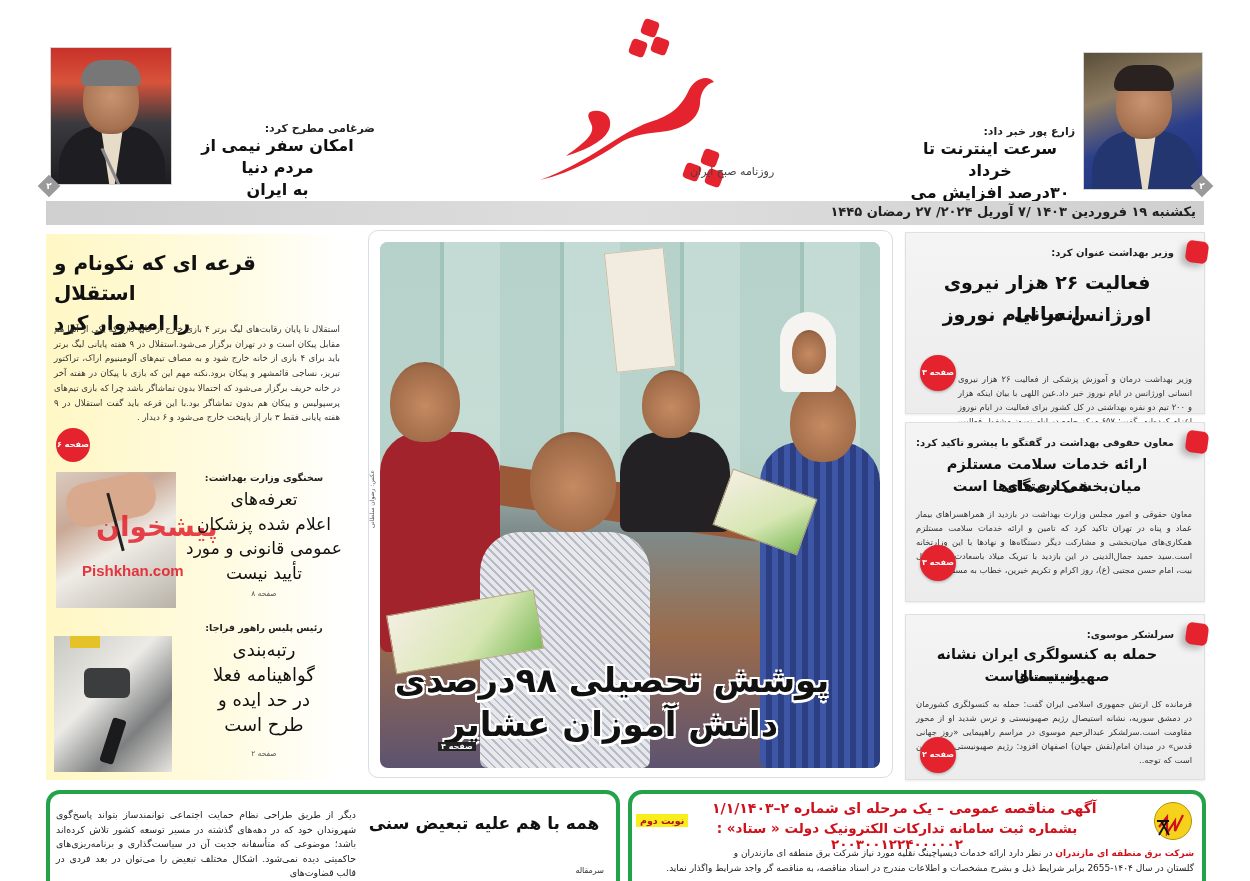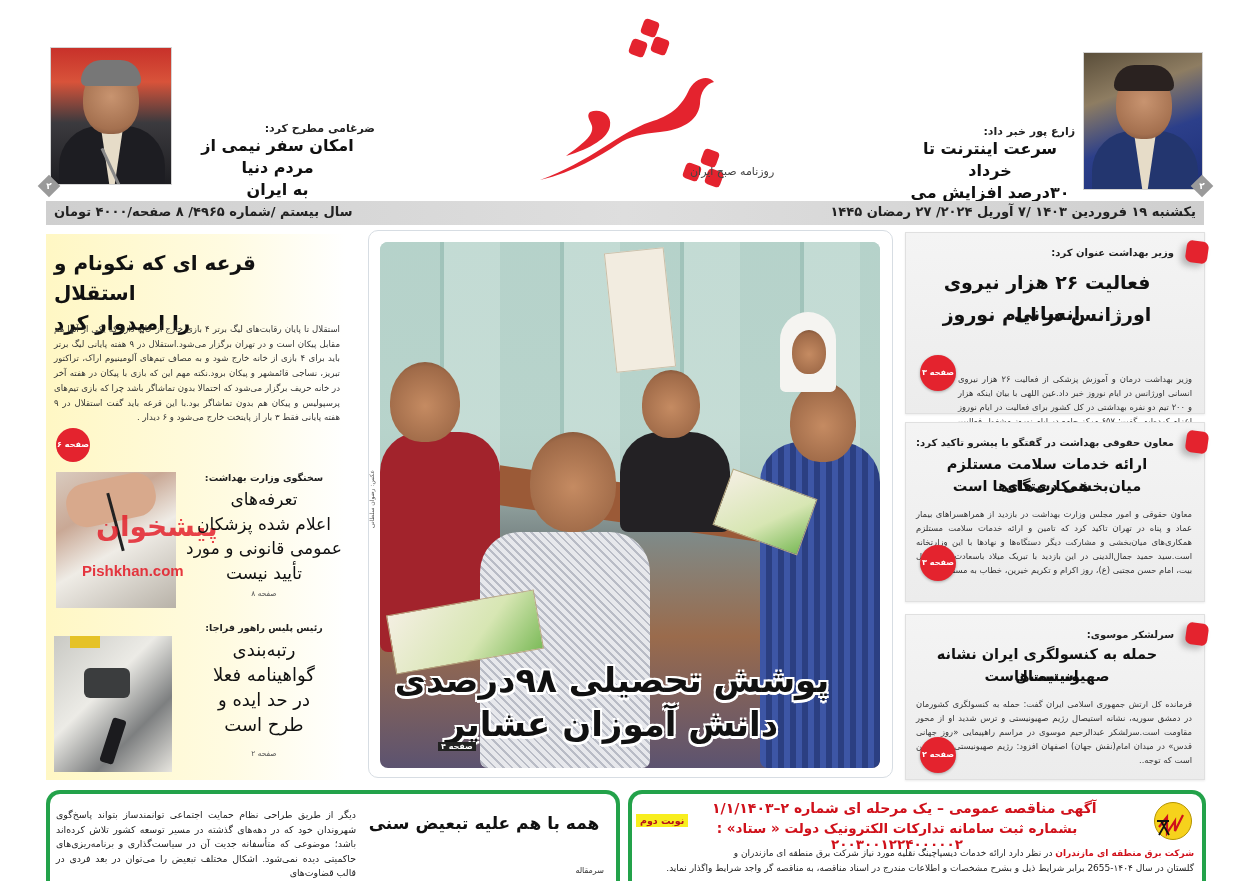--- a/index.html
+++ b/index.html
@@ -140,21 +140,20 @@
     </div>
   <div class="abs" style="left:180px; top:122px; width:195px;">
     <div class="side-kicker" style="text-align:right;">ضرغامی مطرح کرد:</div>
     <div class="side-title">امکان سفر نیمی از مردم دنیا</div>
     <div class="side-title">به ایران</div>
   </div>
 </div>
 
 <div class="abs datebar">
   <div class="right-date">یکشنبه ۱۹ فروردین ۱۴۰۳ /۷ آوریل  ۲۰۲۴/ ۲۷ رمضان ۱۴۴۵</div>
-  <div class="left-info">سال بیستم /شماره ۴۹۶۵/ ۸ صفحه/۴۰۰۰ تومان</div>
 </div>
 
 <div class="abs rbox" style="top:232px; height:182px;">
   <div class="tag"></div>
   <div class="kicker">وزیر بهداشت عنوان کرد:</div>
   <div class="title" style="top:34px; font-size:19px; line-height:31px;">فعالیت ۲۶ هزار نیروی انسانی</div>
   <div class="title" style="top:66px; font-size:19px; line-height:31px;">اورژانس در ایام نوروز</div>
   <div class="body" style="top:104px; left:52px;margin-top:35px;">وزیر بهداشت درمان و آموزش پزشکی از فعالیت ۲۶ هزار نیروی انسانی اورژانس در ایام نوروز خبر داد.عین اللهی با بیان اینکه هزار و ۲۰۰ تیم دو نفره بهداشتی در کل کشور برای فعالیت در ایام نوروز اعزام کرده‌ایم، گفت: ۶۵۷ مرکز جامع در ایام نوروز مشغول فعالیت هستند.</div>
   <div class="page-badge" style="left:14px; top:122px;">صفحه ۳</div>
 </div>

